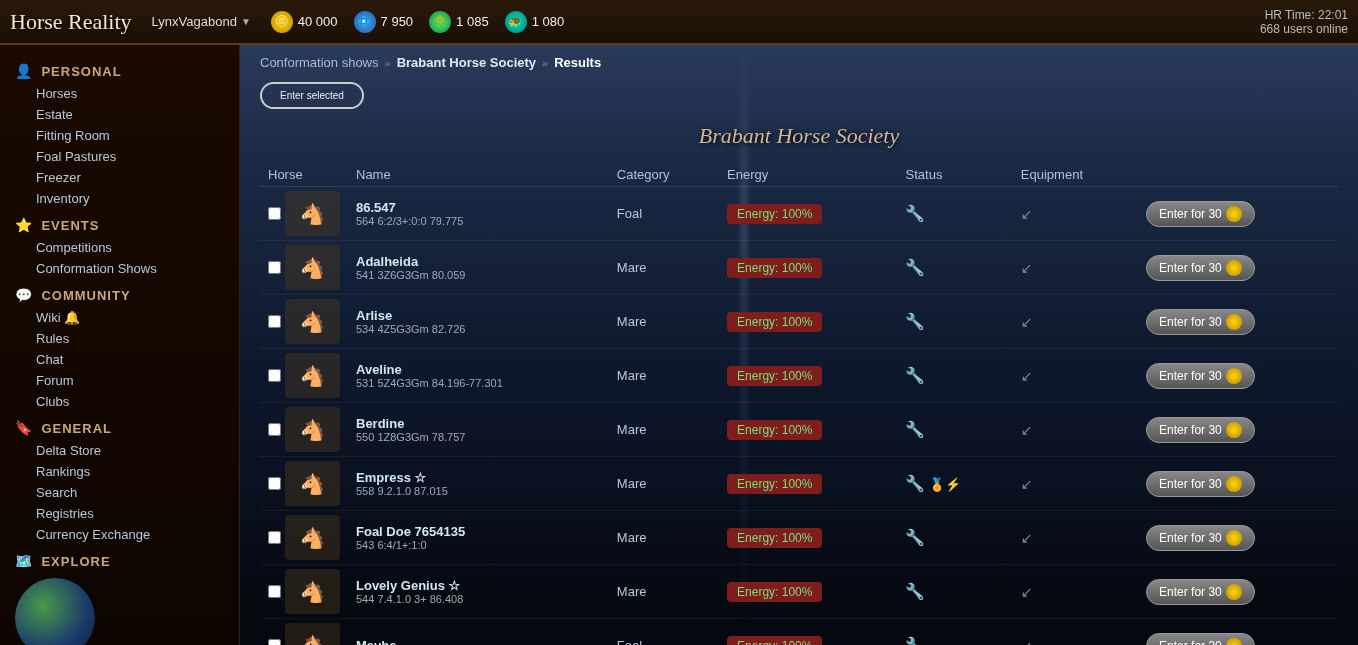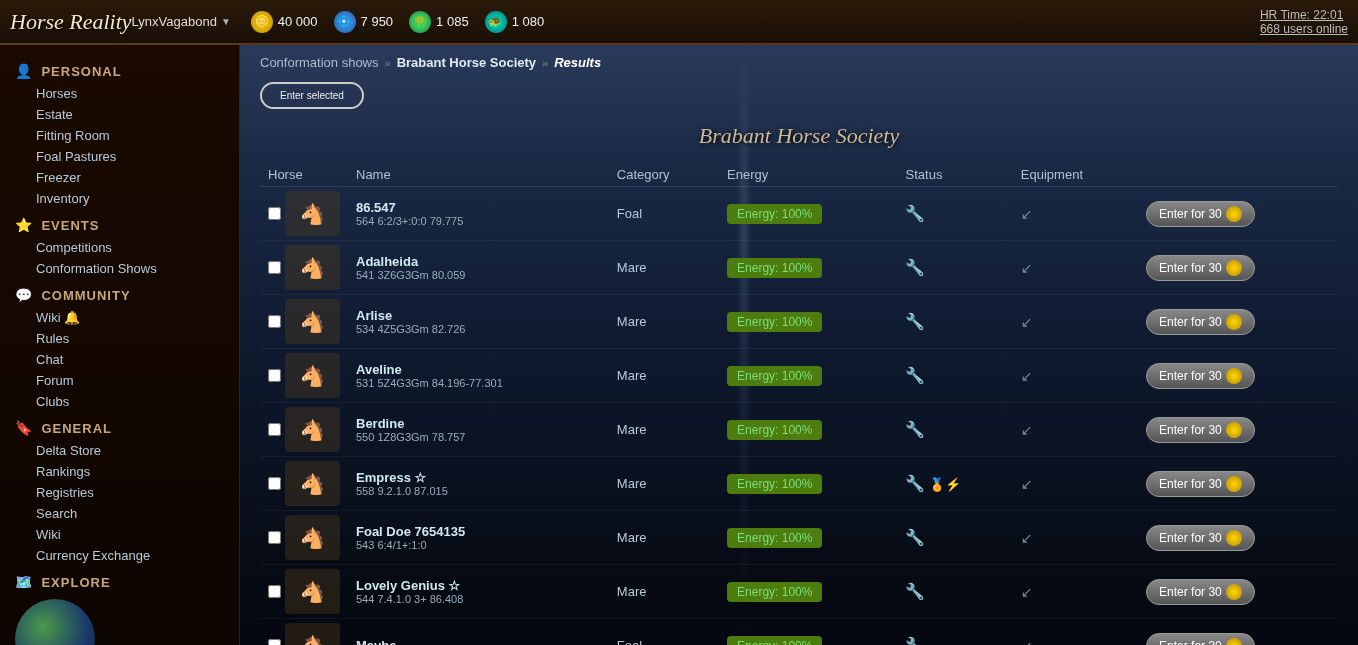--- a/index.html
+++ b/index.html
@@ -17,23 +17,23 @@
       height: 45px;
       display: flex;
       align-items: center;
       padding: 0 10px;
       border-bottom: 2px solid #5a3a1a;
       position: relative;
       z-index: 10;
     }
     #topnav .logo {
       font-family: Georgia, serif;
-      font-style: italic;
       color: #f5e6c8;
       font-size: 22px;
+      margin-right: 20px;
       text-shadow: 1px 1px 3px #000;
     }
     #topnav .user-area {
       display: flex;
       align-items: center;
       gap: 4px;
       color: #ddd;
       font-size: 13px;
     }
     #topnav .user-area .dropdown-arrow {
@@ -63,24 +63,23 @@
       font-size: 11px;
       font-weight: bold;
     }
     .coin-gold { background: radial-gradient(circle, #ffd700, #b8860b); color: #5a3000; }
     .coin-blue { background: radial-gradient(circle, #4a9eff, #1a5fa0); color: #fff; }
     .coin-green { background: radial-gradient(circle, #4aff7a, #1a7a3a); color: #003300; }
     .coin-teal { background: radial-gradient(circle, #00e5d4, #007a6e); color: #001a18; }
 
     #topnav .server-info {
       margin-left: auto;
-      text-align: left;
+      text-align: right;
       font-size: 12px;
       color: #bbb;
-      text-decoration: underline;
     }
 
     
     #main-layout {
       display: flex;
       height: 600px;
     }
 
     
     #sidebar {
@@ -166,21 +165,21 @@
     .breadcrumb {
       font-size: 13px;
       color: #aabbcc;
       margin-bottom: 12px;
       display: flex;
       align-items: center;
       gap: 6px;
     }
     .breadcrumb a { color: #aabbcc; text-decoration: none; }
     .breadcrumb .separator { color: #7a8a9a; font-size: 11px; }
-    .breadcrumb .current { color: #fff; font-weight: bold; font-style: italic; }
+    .breadcrumb .current { color: #fff; font-weight: bold; }
 
     
     .enter-selected-btn {
       background: transparent;
       border: 2px solid #ccc;
       color: #eee;
       padding: 6px 18px;
       border-radius: 20px;
       font-size: 10px;
       cursor: pointer;
@@ -237,21 +236,21 @@
       font-weight: bold;
       color: #d0e8f0;
       font-size: 13px;
     }
     .horse-stats {
       font-size: 11px;
       color: #9aabb8;
     }
 
     .energy-badge {
-      background: #4d7c0f;
+      background: #7f1d1d;
       color: #7adf7a;
       padding: 3px 10px;
       border-radius: 4px;
       font-size: 12px;
       display: inline-block;
     }
 
     .equip-icon {
       color: #5aaa8a;
       font-size: 16px;
@@ -358,23 +357,22 @@
     <a class="sidebar-link">Chat</a>
     <a class="sidebar-link">Forum</a>
     <a class="sidebar-link">Clubs</a>
 
     <div class="sidebar-section-header">
       <span class="sidebar-section-icon">🔖</span>
       <span>GENERAL</span>
     </div>
     <a class="sidebar-link">Delta Store</a>
     <a class="sidebar-link">Rankings</a>
+    <a class="sidebar-link">Search</a>
     <a class="sidebar-link">Registries</a>
-    <a class="sidebar-link">Search</a>
-    <a class="sidebar-link">Wiki</a>
     <a class="sidebar-link">Currency Exchange</a>
 
     <div class="sidebar-section-header">
       <span class="sidebar-section-icon">🗺️</span>
       <span>EXPLORE</span>
     </div>
     <div class="sidebar-globe"></div>
   </div>
 
   <div id="content">

